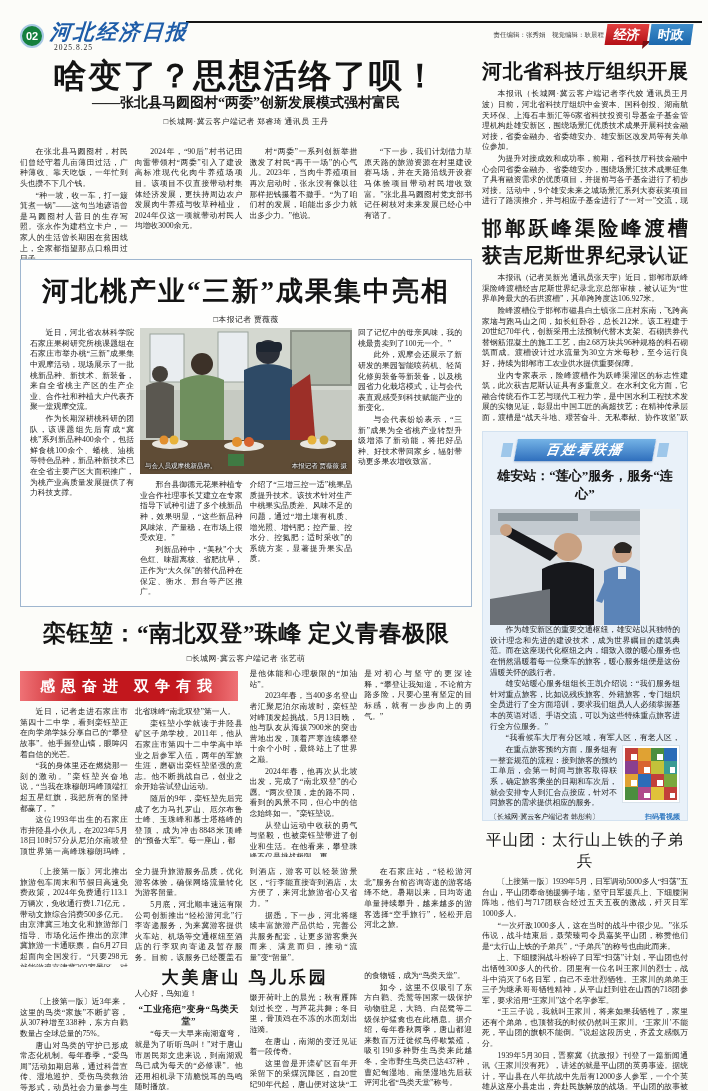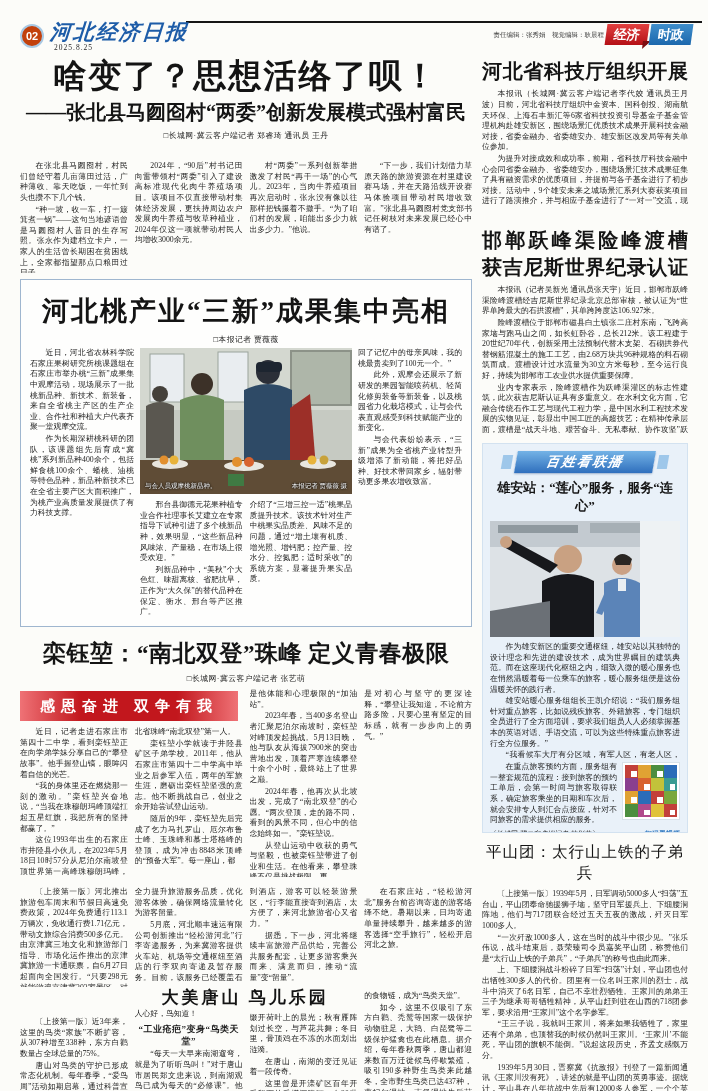--- a/index.html
+++ b/index.html
@@ -3,21 +3,21 @@
 <meta charset="utf-8">
 <style>
   *{margin:0;padding:0;box-sizing:border-box}
   body{width:708px;height:1091px;font-family:"Liberation Serif","DejaVu Serif",serif;background:#e8e8e6}
   .page{position:relative;width:708px;height:1091px;background:#fcfcf9;overflow:hidden;color:#141414}
 
   
   .hdr{position:absolute;left:0;top:0;width:708px;height:56px}
   .hdr-rule{position:absolute;left:186px;top:21px;width:516px;height:2px;background:#161616}
   .pagenum{position:absolute;left:20px;top:24px;width:24px;height:24px;border-radius:50%;
-    background:#c2410c;color:#fff;font-size:11px;font-weight:bold;display:flex;align-items:center;
+    background:#15803d;color:#fff;font-size:11px;font-weight:bold;display:flex;align-items:center;
     justify-content:center;border:2px solid #a9c9e4;font-family:"Liberation Sans",sans-serif}
   .masthead{position:absolute;left:50px;top:18px;font-size:21px;font-weight:bold;font-style:italic;
     color:#1d5ca8;letter-spacing:2px;transform:skewX(-4deg)}
   .hdr-date{position:absolute;left:54px;top:43px;font-size:7.5px;color:#2a2a2a;letter-spacing:1px}
   .editors{position:absolute;right:104px;top:31px;font-size:6.5px;color:#3a3a3a}
   .badge{position:absolute;top:24px;height:21px;line-height:21px;padding:0 8px;color:#fff;font-weight:bold;
     font-size:13px;transform:skewX(-8deg);font-family:"Liberation Sans",sans-serif}
   .badge-jj{right:60px;background:linear-gradient(180deg,#e14040,#b41016)}
   .badge-jj:after{content:"";position:absolute;right:-4px;bottom:-4px;border:4px solid transparent;border-top-color:#7c0d11;border-left-color:#7c0d11}
   .badge-sz{right:16px;background:linear-gradient(180deg,#3f8ecb,#1c68ad)}
@@ -26,26 +26,26 @@
   .bt{font-size:7.8px;line-height:1.36;color:#1c1c1c}
   .bt p{margin:0 0 1px;text-indent:2em;text-align:justify}
   .bt p.ni{text-indent:0}
   .cols{display:flex;gap:7px}
   .col{flex:1;overflow:hidden}
   .byline{font-size:7.8px;text-align:center;color:#222;letter-spacing:.5px}
 
   
   .left-main{position:absolute;left:20px;top:58px;width:452px}
   .t1{font-size:33px;font-weight:bold;text-align:center;letter-spacing:2px;line-height:1.1}
-  .t1-sub{font-size:20px;font-weight:bold;text-align:center;margin-top:5px}
+  .t1-sub{font-size:14px;font-weight:bold;text-align:center;}
   .top-byline{margin-top:4px}
   .top-body{height:112px;margin-top:20px}
 
   
-  .peach{margin-top:6px;border:1px solid #9fb6cf;background:#fefefd;height:348px;position:relative;padding-top:13px}
+  .peach{margin-top:0;border:1px solid #9fb6cf;background:#fefefd;height:348px;position:relative;padding-top:13px}
   .t2{font-size:27px;font-weight:bold;text-align:center;letter-spacing:2px}
   .peach-byline{margin-top:5px}
   .peach-body{position:absolute;left:9px;right:9px;top:66px;bottom:6px}
   .peach-left{position:absolute;left:0;top:2px;width:104px;height:100%;overflow:hidden}
   .peach-right{position:absolute;right:0;top:2px;width:104px;height:100%;overflow:hidden}
   .peach-photo{position:absolute;left:110px;top:2px;width:212px;height:146px;overflow:hidden;background:#b9b3a4}
   .peach-photo svg{display:block}
   .pcap{position:absolute;bottom:3px;font-size:6.5px;color:#fff;text-shadow:0 0 2px #000,0 0 2px #000}
   .pcap-l{left:5px}.pcap-r{right:5px}
   .peach-mini{position:absolute;left:110px;top:154px;width:212px;bottom:0;display:flex;gap:7px}
@@ -67,34 +67,34 @@
   .seg{overflow:hidden}
   .bt-headline{position:absolute;left:112px;width:226px;top:99px;text-align:center;font-size:17px;
     font-weight:bold;letter-spacing:3px}
   .bird-subhead{font-size:9px;font-weight:bold;text-align:center;margin:2px 0 2px;letter-spacing:.5px}
 
   
   .right-col{position:absolute;left:482px;top:58px;width:206px}
   .rh{font-size:20px;font-weight:bold;line-height:1.32;text-align:justify;text-align-last:justify}
   .r-body{margin-top:5px;overflow:hidden}
   .sci-body{height:116px}
-  .canal{margin-top:22px}
+  .canal{margin-top:10px}
   .canal-body{height:148px}
 
   .panel{margin-top:10px;background:#e9f1f9;border:1px solid #d3e2f0;padding:7px 7px 6px;height:390px;overflow:hidden}
   .ribbon-wrap{display:flex;justify-content:center}
   .ribbon{position:relative;width:138px;height:22px;background:linear-gradient(180deg,#74b3e6,#2f6fbd);
     transform:skewX(-10deg);display:flex;align-items:center;justify-content:center;
     color:#fff;font-weight:bold;font-style:italic;font-size:13.5px;letter-spacing:2px;
     font-family:"Liberation Sans",sans-serif;box-shadow:0 1px 2px rgba(40,80,140,.4)}
   .ribbon:before,.ribbon:after{content:"";position:absolute;top:4px;width:10px;height:14px;background:#9ec7ea}
   .ribbon:before{left:-14px}.ribbon:after{right:-14px}
   .panel-h{font-size:13px;font-weight:bold;text-align:center;margin-top:6px;letter-spacing:0}
   .panel-photo{margin-top:6px;width:100%;height:116px;overflow:hidden;background:#cfd6da}
-  .panel-text{margin-top:5px;height:118px;overflow:hidden}
+  .panel-text{height:118px;overflow:hidden}
   .panel-tail{display:flex;gap:5px;margin-top:2px;height:64px;overflow:hidden}
   .tail-text{flex:1;overflow:hidden}
   .qr{width:58px;height:58px;background:#fff;padding:2px;border:1px solid #d8e2ea}
   .cap-row{display:flex;justify-content:space-between;align-items:center;margin-top:3px}
   .cap-l{font-size:7px;color:#222}
   .cap-r{font-size:7px;color:#2f78c0;font-weight:bold}
 
   .pingshan{margin-top:9px}
   .t4{font-size:15.5px;font-weight:normal;text-align:center;letter-spacing:1px}
   .ps-body{margin-top:5px;height:214px;overflow:hidden}

